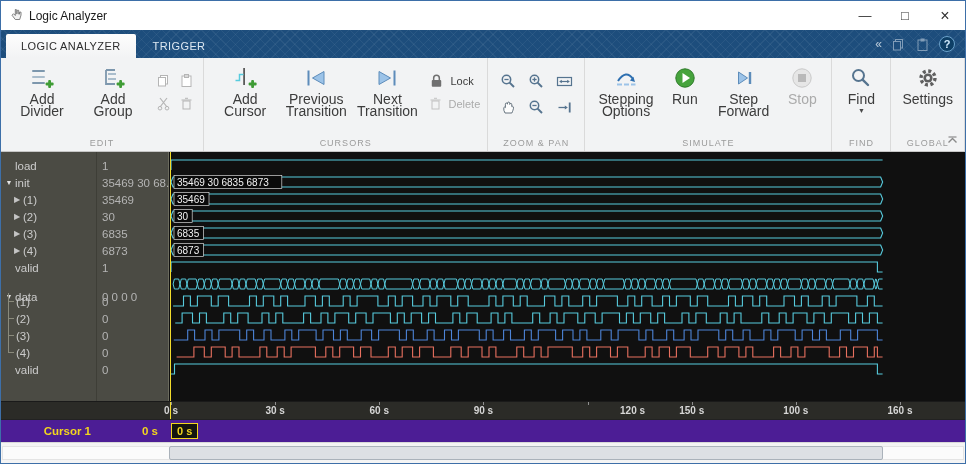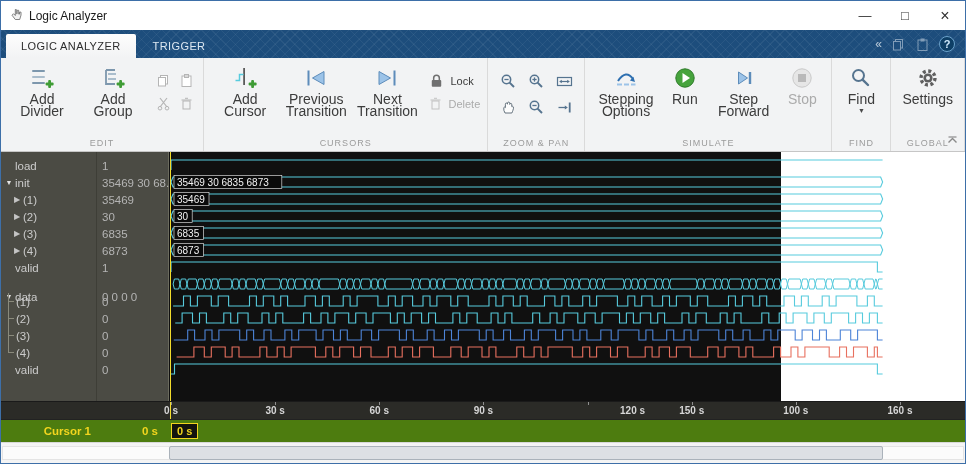--- a/index.html
+++ b/index.html
@@ -41,21 +41,21 @@
   .vstack { display:flex; flex-direction:column; gap:7px; margin-top:10px; margin-left:4px; }
   .stack-item { display:flex; align-items:center; gap:5px; font-size:11px; color:#3c3c3c; }
   .stack-item.disabled { color:#ababab; }
   .zoom-grid { display:grid; grid-template-columns:26px 26px 26px; grid-auto-rows:24px; gap:2px; margin-top:7px; }
   .zoom-btn { display:flex; align-items:center; justify-content:center; }
   .drop-arrow { font-size:7px; color:#4a4a4a; line-height:7px; }
   .collapse-strip { position:absolute; right:7px; bottom:3px; }
   .filler { flex:1; border-right:none; position:relative; }
 
   
-  .main { position:absolute; left:0; top:151px; width:780px; height:249px; background:#101010; }
+  .main { position:absolute; left:0; top:151px; width:964px; height:249px; background:#101010; }
   .names-col  { position:absolute; left:0; top:0; width:95px;  height:100%; background:#4b4b44; }
   .values-col { position:absolute; left:95px; top:0; width:73px; height:100%; background:#4b4b44; border-left:1px solid #3e3e37; border-right:1px solid #6a6a5e; }
   .sig-row { position:absolute; left:0; width:168px; height:17px; display:flex; }
   .sig-name { width:95px; display:flex; align-items:center; padding-left:2px; font-size:11.5px; color:#cbcbcb; overflow:hidden; white-space:nowrap; }
   .sig-value { width:73px; padding-left:6px; font-size:11.5px; color:#b4b4b4; display:flex; align-items:center; overflow:hidden; white-space:nowrap; }
   .arr { flex:0 0 12px; font-size:7px; color:#e3e3e3; text-align:center; }
   .arr.right { font-size:8px; color:#c4c4c4; }
   .sp8 { flex:0 0 8px; }
   .tree { flex:0 0 13px; height:17px; position:relative; }
   .tree::before { content:""; position:absolute; left:5px; top:0; bottom:0; border-left:1px solid #8a8a7c; }
@@ -64,21 +64,21 @@
   #wave-svg { position:absolute; left:168px; top:0; }
   .cursor-line { position:absolute; left:169px; top:0; width:1px; height:100%; background:#f2dc2c; }
 
   
   .axisbar { position:absolute; left:0; top:400px; width:964px; height:18px; background:#2b2b27; border-top:1px solid #1a1a1a; }
   .axis-label { position:absolute; top:3px; transform:translateX(-50%); font-size:10px; font-weight:bold; color:#d6d6d6; white-space:nowrap; }
   .axis-tick { position:absolute; top:0; width:1px; height:3px; background:#8f8f8f; }
   .axis-cursor { position:absolute; left:169px; top:0; width:1px; height:18px; background:#f2dc2c; }
 
   
-  .cursorbar { position:absolute; left:0; top:418px; width:964px; height:23px; background:#4d7c0f; border-top:1px solid #222; }
+  .cursorbar { position:absolute; left:0; top:418px; width:964px; height:23px; background:#4c1d95; border-top:1px solid #222; }
   .cursor-name  { position:absolute; left:0; top:0; height:100%; width:90px; display:flex; align-items:center; justify-content:flex-end; color:#f2d51e; font-weight:bold; font-size:11.5px; }
   .cursor-value { position:absolute; left:95px; top:0; height:100%; width:62px; display:flex; align-items:center; justify-content:flex-end; color:#f2d51e; font-weight:bold; font-size:11.5px; }
   .cursor-flag  { position:absolute; left:170px; top:3px; height:16px; line-height:14px; padding:0 5px; border:1px solid #f2d51e; background:#14140f; color:#f2d51e; font-size:11px; font-weight:bold; }
 
   
   .bottombar { position:absolute; left:0; top:441px; width:964px; height:21px; background:#f4f4f4; border-top:1px solid #d8d8d8; }
   .scroll-track { position:absolute; left:1px; right:1px; top:3px; height:14px; background:#fbfbfb; border:1px solid #e4e4e4; }
   .scroll-thumb { position:absolute; left:168px; width:714px; top:3px; height:14px; background:#dde0e4; border:1px solid #aab2ba; border-radius:2px; }
 </style>
 </head>

